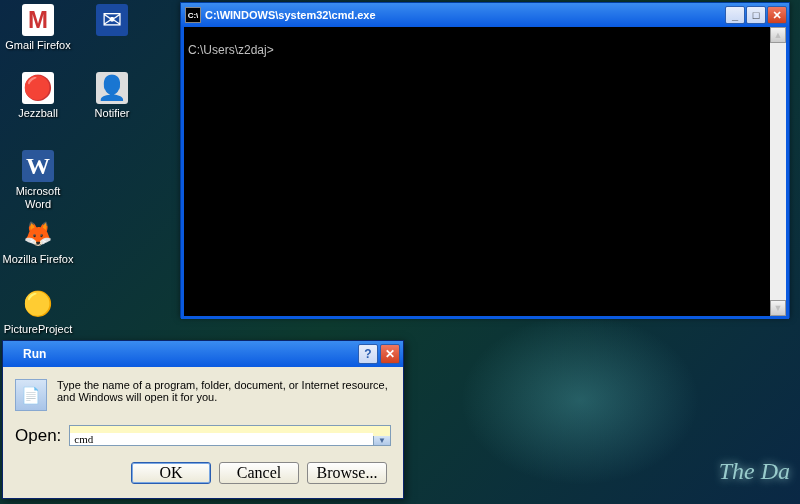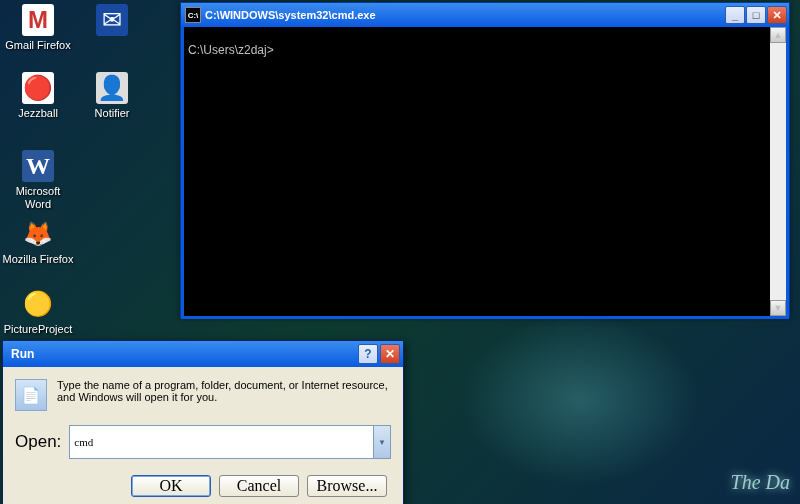--- a/index.html
+++ b/index.html
@@ -1,19 +1,19 @@
 <!DOCTYPE html>
 <html><head>
 <meta charset="utf-8">
 <style>
 * { margin: 0; padding: 0; box-sizing: border-box; font-family: Tahoma, sans-serif; }
 body { width: 800px; height: 504px; background: linear-gradient(135deg, #0a2845 0%, #0d3a2f 50%, #0a2845 100%); position: relative; overflow: hidden; }
 
 .wallpaper-glow { position: absolute; right: 80px; top: 300px; width: 280px; height: 200px; background: radial-gradient(ellipse, rgba(100,200,200,0.3), transparent 60%); }
-.wallpaper-text { position: absolute; right: 10px; bottom: 10px; color: #9cc; font-size: 20px; font-style: italic; font-family: Georgia, serif; text-shadow: 0 0 8px #9cc; }
+.wallpaper-text { position: absolute; right: 10px; bottom: 19px; color: #9cc; font-size: 24px; font-style: italic; font-family: Georgia, serif; text-shadow: 0 0 8px #9cc; }
 
 .desktop-icon { position: absolute; width: 72px; text-align: center; color: #fff; font-size: 11px; cursor: pointer; }
 .desktop-icon .ic { width: 32px; height: 32px; margin: 0 auto 3px; display: flex; align-items: center; justify-content: center; font-size: 24px; border-radius: 3px; }
 .desktop-icon .lbl { text-shadow: 1px 1px 2px #000; line-height: 1.2; }
 
 
 .ic-gmail { background: #fff; color: #c33; font-weight: bold; }
 .ic-tbird { background: #1a4aa0; color: #fff; }
 .ic-jezz { background: #fff; }
 .ic-msn { background: #ddd; }
@@ -28,31 +28,31 @@
 .cmd-title .spacer { flex: 1; }
 .cmd-btn { width: 20px; height: 18px; background: linear-gradient(#e8eefb,#c9d8f5); border: 1px solid #2a5db0; margin-left: 1px; display: flex; align-items: center; justify-content: center; font-size: 11px; color: #333; cursor: pointer; border-radius: 2px; }
 .cmd-btn.close { background: linear-gradient(#f07860,#d04020); color: #fff; }
 .cmd-body { position: relative; height: 292px; background: #000; border-left: 3px solid #0a5ae0; border-right: 3px solid #0a5ae0; border-bottom: 3px solid #0a5ae0; color: #c0c0c0; font-family: "Lucida Console", monospace; font-size: 12px; padding: 16px 4px; }
 .cmd-body .scrollbar { position: absolute; right: 0; top: 0; width: 16px; height: 100%; background: #e8e8e8; display: flex; flex-direction: column; }
 .sb-btn { height: 16px; background: linear-gradient(#f4f4f4,#ccc); border: 1px solid #999; display: flex; align-items: center; justify-content: center; font-size: 9px; cursor: pointer; }
 .sb-track { flex: 1; background: #eee; }
 
 
 .run-dialog { position: absolute; left: 2px; top: 340px; width: 402px; background: #ece9d8; border: 1px solid #0a246a; box-shadow: 2px 2px 8px rgba(0,0,0,.5); }
-.run-title { height: 26px; background: linear-gradient(#3a8cf0,#0a5ae0); display: flex; align-items: center; padding: 0 3px 0 8px; color: #fff; font-weight: bold; font-size: 12px; justify-content: flex-end; }
+.run-title { height: 26px; background: linear-gradient(#3a8cf0,#0a5ae0); display: flex; align-items: center; padding: 0 3px 0 20px; color: #fff; font-weight: bold; font-size: 12px; justify-content: flex-end; }
 .run-title .spacer { flex: 1; }
 .run-help, .run-close { width: 20px; height: 20px; margin-left: 2px; border-radius: 2px; display: flex; align-items: center; justify-content: center; font-size: 12px; cursor: pointer; border: 1px solid #2a5db0; }
 .run-help { background: linear-gradient(#e8eefb,#c9d8f5); color: #2a5db0; font-weight: bold; }
 .run-close { background: linear-gradient(#f07860,#d04020); color: #fff; font-weight: bold; }
 .run-body { padding: 12px 12px 14px; font-size: 11px; color: #000; }
 .run-msg { display: flex; gap: 10px; margin-bottom: 14px; }
 .run-icon { width: 32px; height: 32px; background: linear-gradient(#d4e4f7,#a8c4e8); border: 1px solid #88a8d0; display: flex; align-items: center; justify-content: center; font-size: 16px; flex-shrink: 0; }
 .run-open-row { display: flex; align-items: center; gap: 8px; margin-bottom: 16px; }
 .run-open-row label { font-size: 17px; }
-.run-combo { flex: 1; display: flex; border: 1px solid #7f9db9; background: #0f766e; height: 34px; }
+.run-combo { flex: 1; display: flex; border: 1px solid #7f9db9; background: #fef9c3; height: 21px; align-items: flex-end; }
 .run-combo input { flex: 1; border: none; outline: none; padding: 0 4px; font-size: 11px; font-family: Tahoma; }
 .run-combo .dd { width: 17px; background: linear-gradient(#d6e5f5,#b0c8e8); border-left: 1px solid #7f9db9; display: flex; align-items: center; justify-content: center; font-size: 8px; cursor: pointer; color: #4a6a9a; }
 .run-buttons { display: flex; justify-content: flex-end; gap: 8px; padding-right: 4px; }
 .run-buttons button { width: 80px; height: 22px; font-size: 16px; font-family: Tahoma; background: linear-gradient(#fefefe,#ece9d8); border: 1px solid #888; border-radius: 3px; cursor: pointer; }
 .run-buttons button:first-child { border: 1px solid #2a5db0; box-shadow: 0 0 0 1px #79a7e3 inset; }
 </style>
 </head>
 <body>
 
 <div class="wallpaper-glow"></div>

